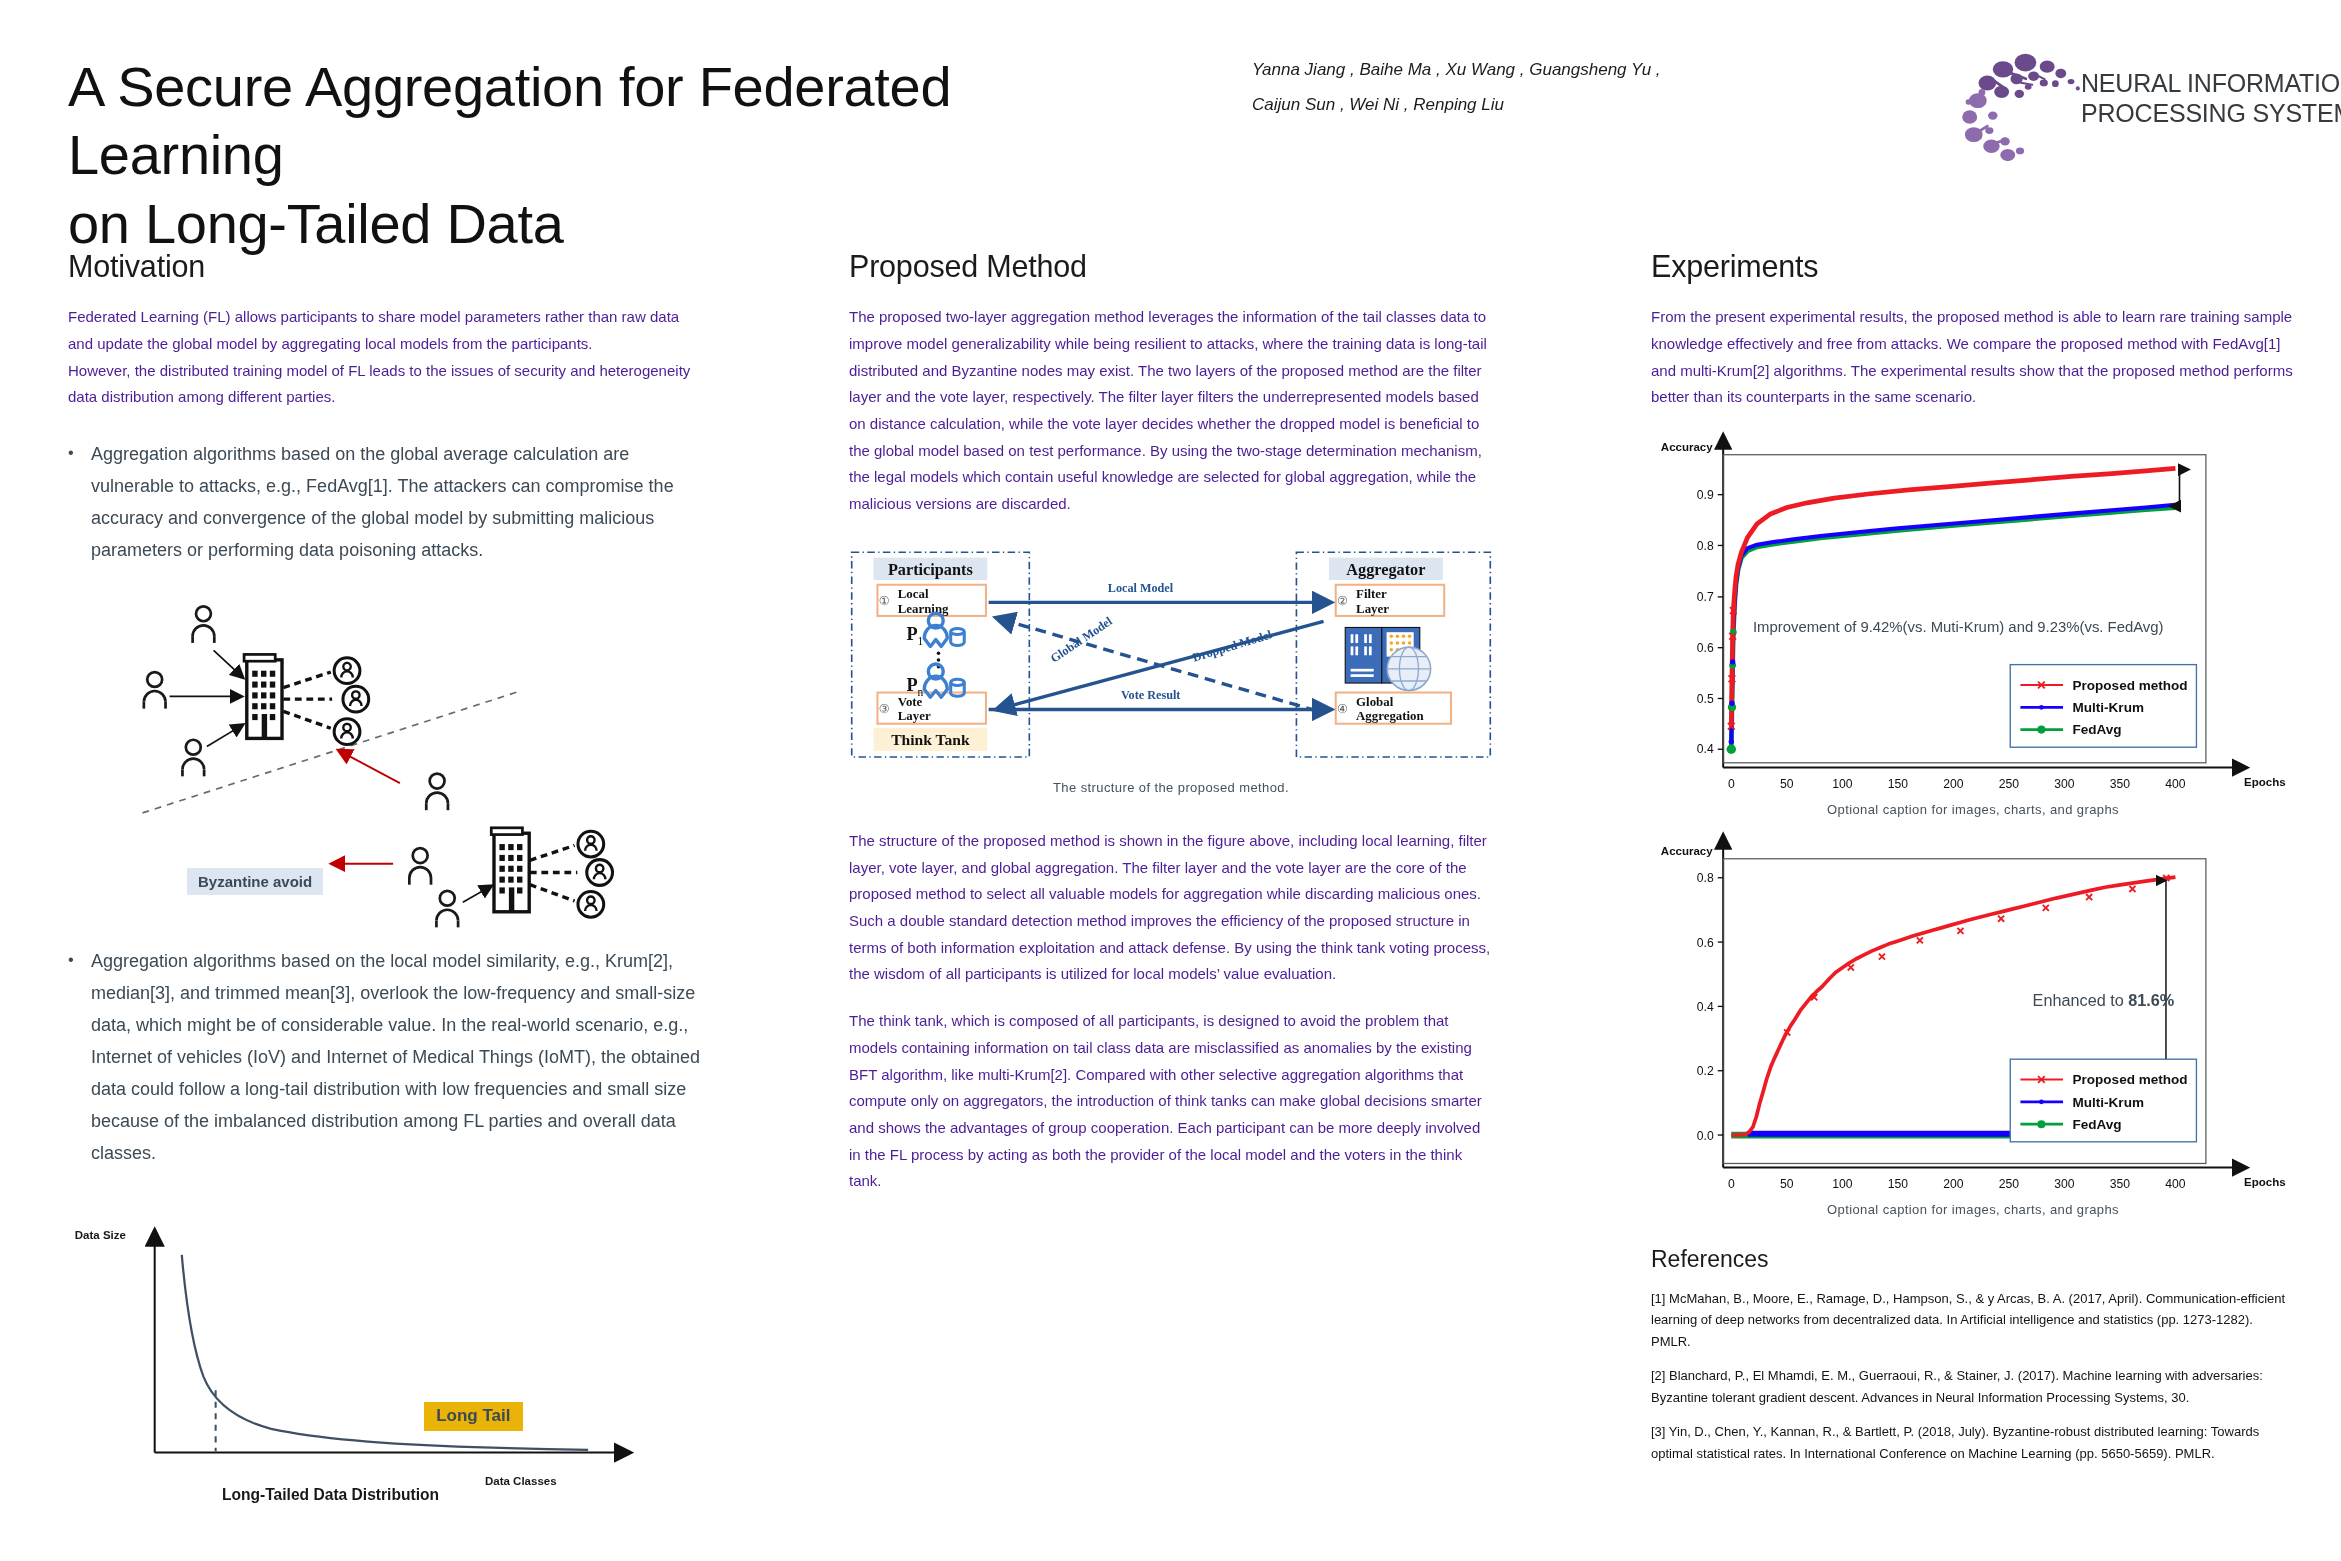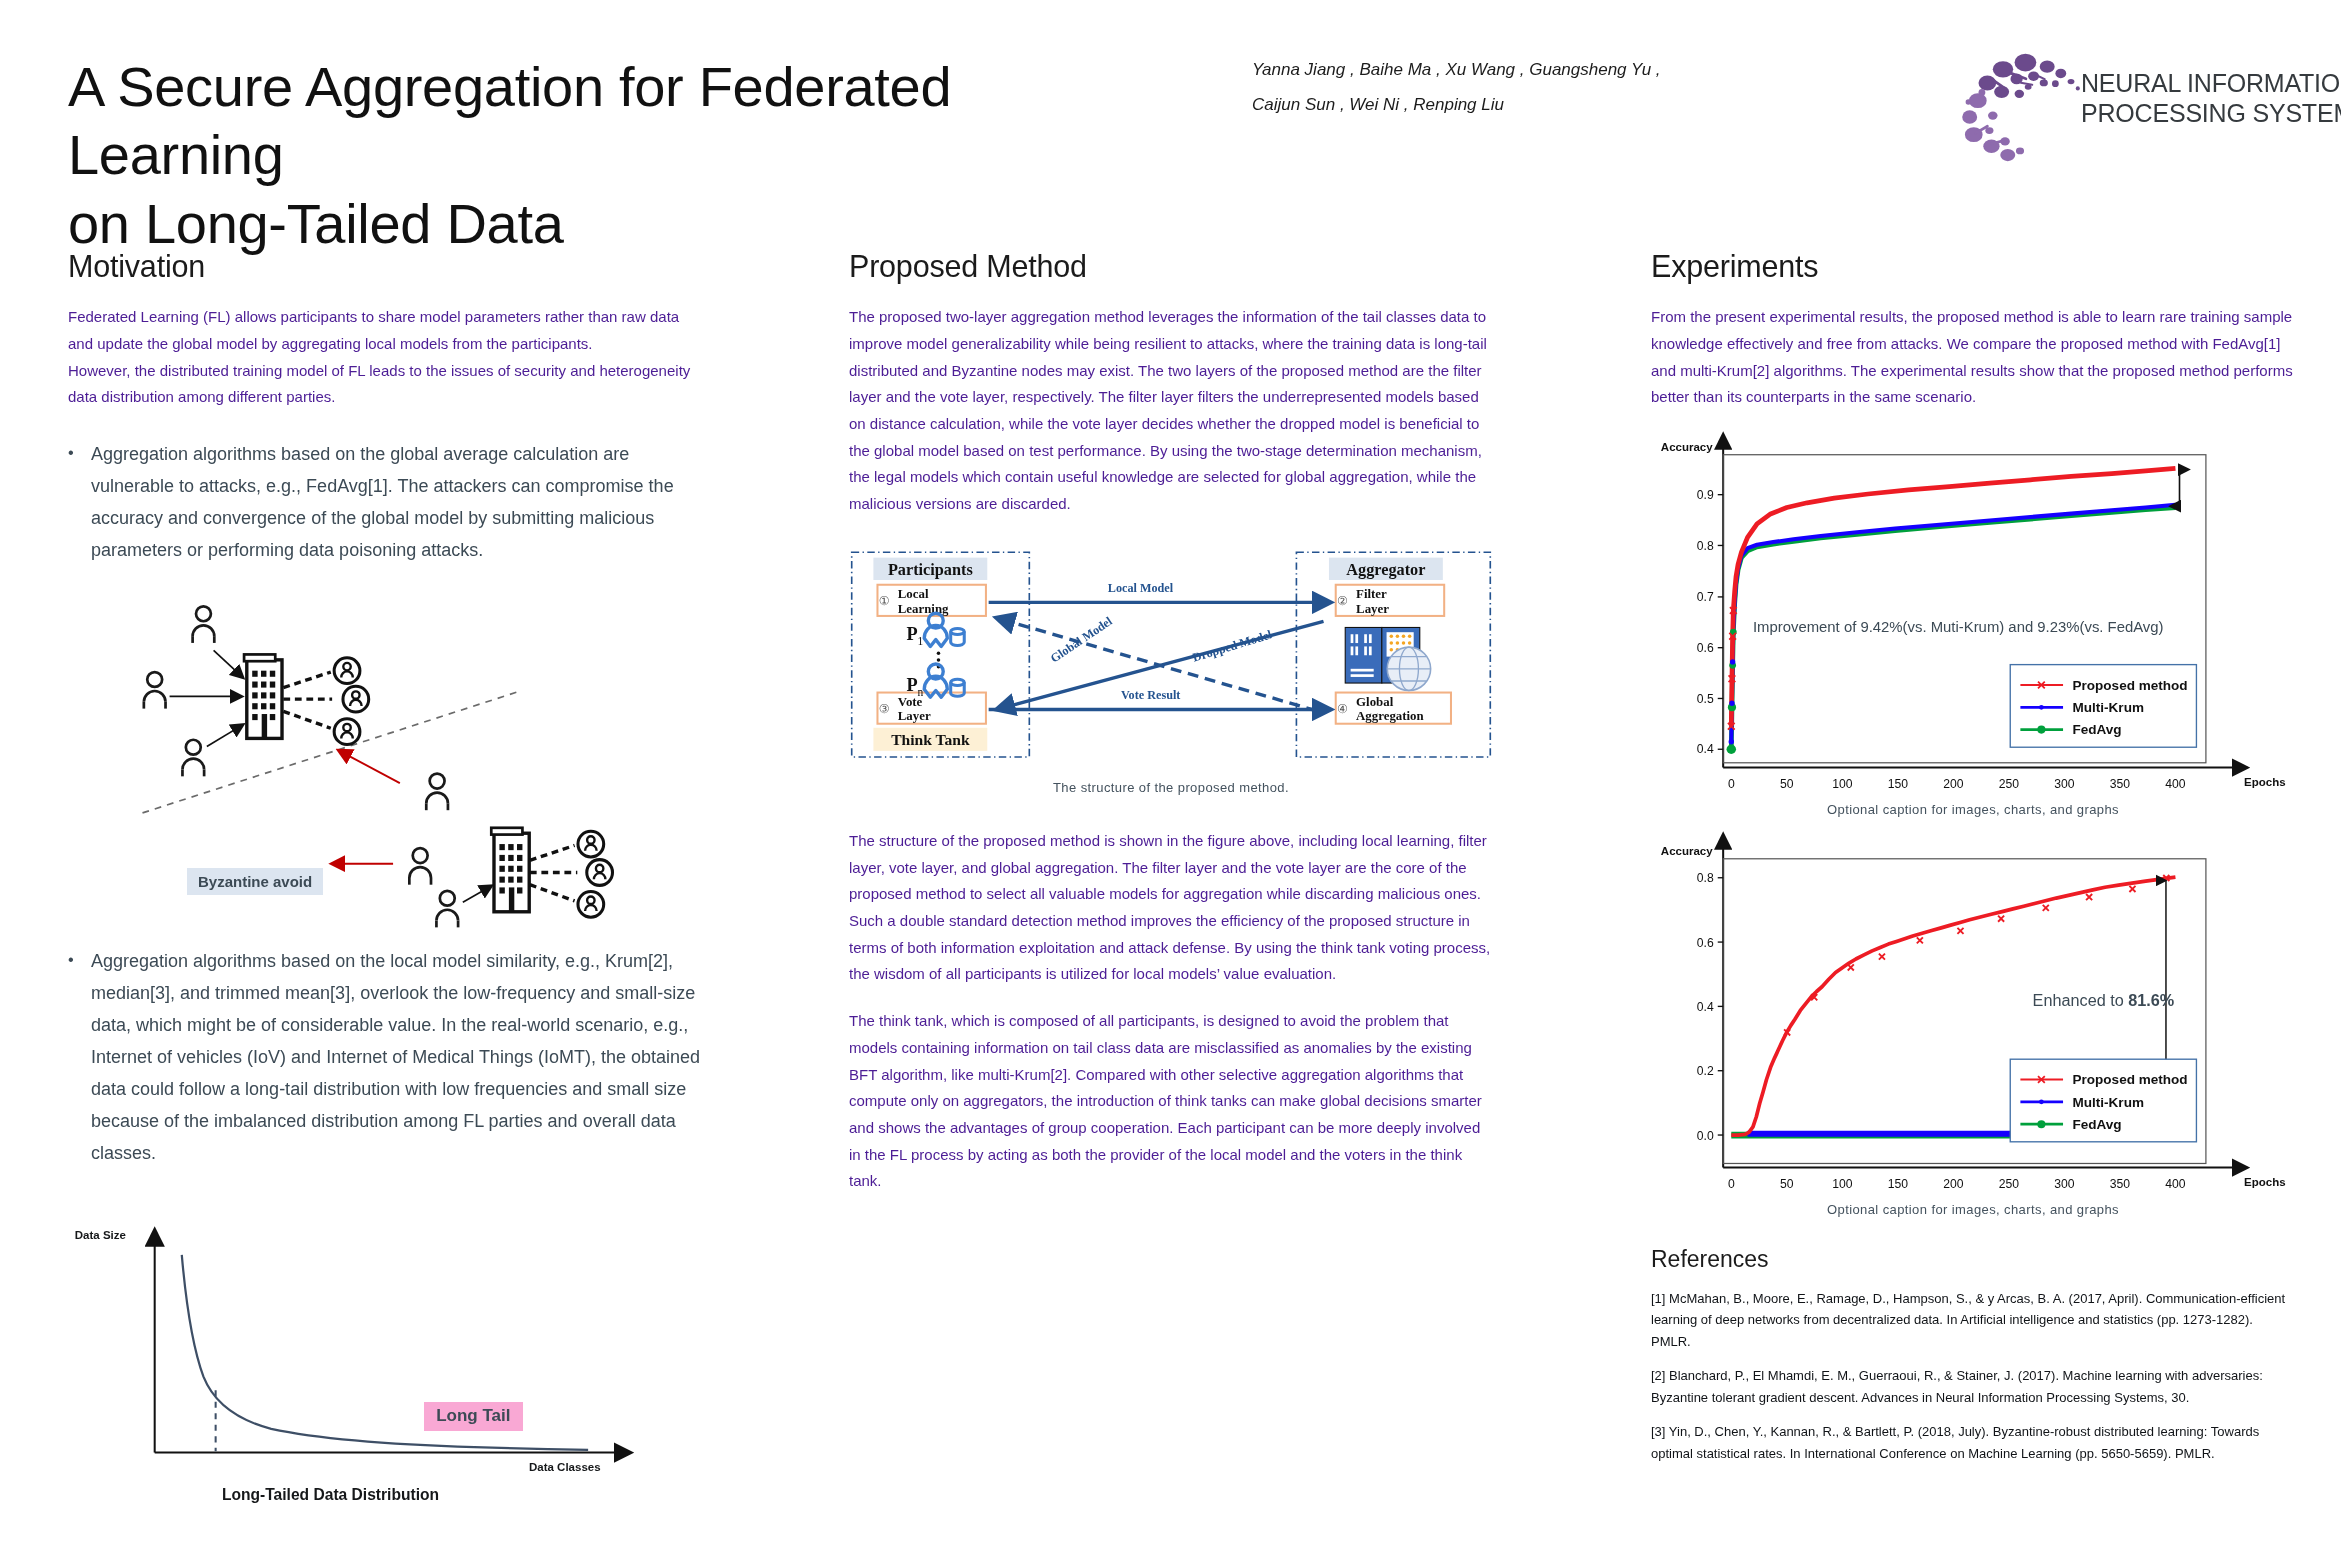--- a/index.html
+++ b/index.html
@@ -53,25 +53,25 @@
   #byzantine-figure { position:relative; margin:30px 0 0 0; width:640px; height:339px; }
   #byzantine-label {
     position:absolute; left:119px; top:272px;
     background:#dce5f0; color:#3c4a55; font-weight:bold;
     font-size:15px; padding:4.7px 11px 5.4px 11px; white-space:nowrap;
   }
   
   #longtail-figure { position:relative; margin-top:53px; width:640px; height:285px; }
   #longtail-badge {
     position:absolute; left:356px; top:180px;
-    background:#f9a8d4; color:#3c4a55; font-weight:bold;
+    background:#eab308; color:#3c4a55; font-weight:bold;
     font-size:17px; padding:4.1px 12.2px 5.4px 12.2px; white-space:nowrap;
   }
   #longtail-ylabel { position:absolute; left:6.8px; top:6.8px; font-size:11.5px; font-weight:bold; color:#16181a;}
-  #longtail-xlabel { position:absolute; left:417px; top:239px; font-size:11.5px; font-weight:bold; color:#16181a;margin-left:44px;}
+  #longtail-xlabel { position:absolute; left:417px; top:253px; font-size:11.5px; font-weight:bold; color:#16181a;}
   #longtail-title  { position:absolute; left:100px; top:264px; width:325px; text-align:center;
                      font-size:15.6px; font-weight:bold; color:#16181a;}
 
   
   #method-diagram { position:relative; margin-top:30px; width:644px; height:224px; }
   #method-figcap { margin-top:8.1px; }
 
   
   .exp-chart { position:relative; width:644px; height:369px; margin-top:17.6px;text-align:right; }
   .exp-caption { margin-top:4.1px; }

